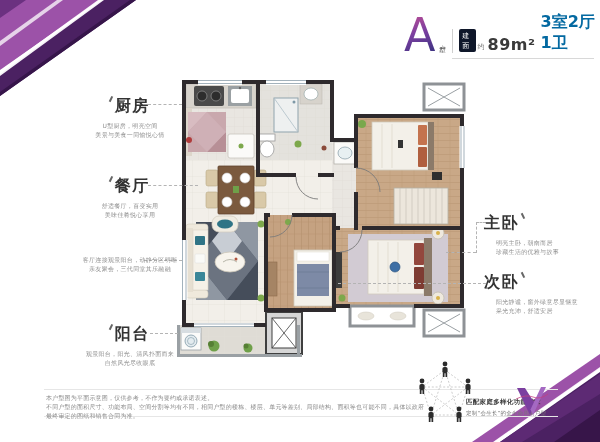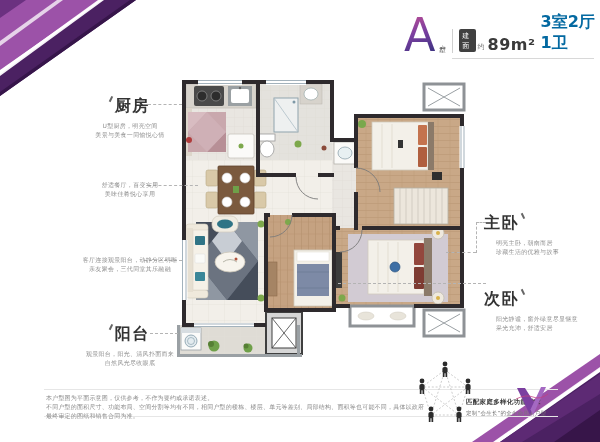--- a/index.html
+++ b/index.html
@@ -9,21 +9,21 @@
   svg{display:block;}
 
   
   .title{position:absolute;left:404px;top:12px;display:flex;align-items:flex-end;}
   .big-a{font-size:46px;line-height:42px;font-weight:400;
          background:linear-gradient(160deg,#c44f93 0%,#7b3fa0 45%,#31307c 100%);
          -webkit-background-clip:text;background-clip:text;color:transparent;}
   .a-tag{writing-mode:vertical-rl;font-size:6.5px;color:#555;letter-spacing:1px;margin:0 3px 14px 2px;}
   .t-sep{width:1px;height:24px;background:#cfcfcf;margin:0 6px 3px 3px;}
   .t-right{display:flex;align-items:flex-end;padding-bottom:2px;}
-  .area-box{background:#404040;color:#fff;font-size:7px;padding:1.5px 3px;border-radius:2px;margin-bottom:2px;}
+  .area-box{background:#0f172a;color:#fff;font-size:7px;padding:1.5px 3px;border-radius:2px;margin-bottom:2px;}
   .approx{font-size:7px;color:#777;margin:0 3px 2px 2px;}
   .area-val{font-size:16px;font-weight:700;color:#3a3a3a;letter-spacing:.5px;margin-top:10px;}
   .layout-val{font-size:16px;font-weight:600;color:#0369a1;margin-left:5px;}
   .title-underline{position:absolute;left:452px;top:58px;width:142px;height:1px;background:#d8d8d8;}
 
   
   .room-label{position:absolute;width:140px;}
   .room-label .name{font-size:16px;font-weight:700;color:#333;letter-spacing:1.5px;}
   .room-label .desc{font-size:6px;color:#8f8f8f;line-height:8.5px;margin-top:5px;letter-spacing:.3px;}
   .rl-left{text-align:center;left:60px;}
@@ -356,20 +356,21 @@
   <div class="leader-h" style="left:338px;top:283px;width:148px"></div>
 
   <div class="room-label rl-left" style="top:96px">
     <div class="name"><span class="tick"></span><span>厨房</span></div>
     <div class="desc">
         <div>U型厨房，明亮空间</div>
         <div>美景与美食一同愉悦心情</div>
       </div>
   </div>
   <div class="room-label rl-left" style="top:176px">
+    <div class="name"><span class="tick"></span><span>餐厅</span></div>
     <div class="desc">
         <div>舒适餐厅，百变实用</div>
         <div>美味佳肴悦心享用</div>
       </div>
   </div>
   <div class="room-label rl-left" style="top:251px">
     <div class="desc">
         <div>客厅连接观景阳台，动静分区明晰</div>
         <div>亲友聚会，三代同堂其乐融融</div>
       </div>
@@ -382,21 +383,21 @@
       </div>
   </div>
 
   <div class="room-label rl-right" style="top:213px">
     <div class="name"><span>主卧</span><span class="tick after"></span></div>
     <div class="desc">
         <div>明亮主卧，朝南而居</div>
         <div>珍藏生活的优雅与故事</div>
       </div>
   </div>
-  <div class="room-label rl-right" style="top:289px">
+  <div class="room-label rl-right" style="top:272px">
     <div class="name"><span>次卧</span><span class="tick after"></span></div>
     <div class="desc">
         <div>阳光静谧，窗外绿意尽显惬意</div>
         <div>采光充沛，舒适安居</div>
       </div>
   </div>
 
   <div class="hr" style="top:389px"></div>
   <div class="hr" style="top:416px"></div>
   <div class="disclaimer">

